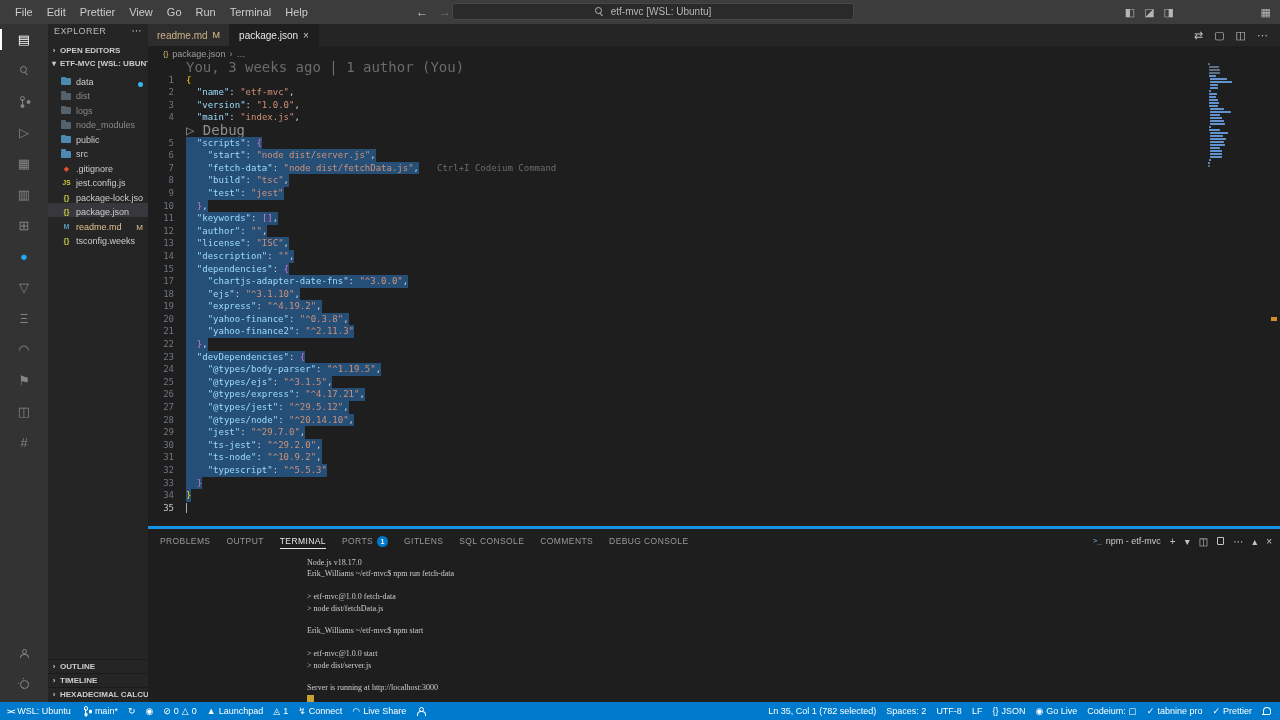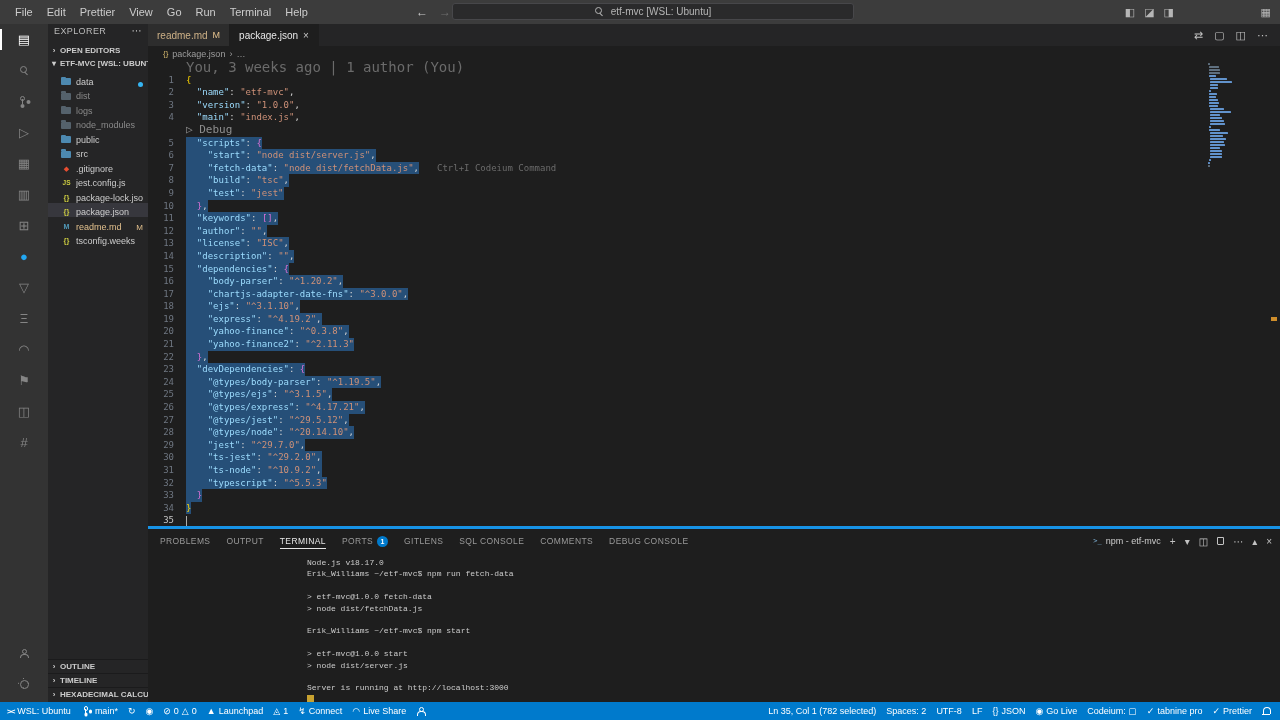--- a/index.html
+++ b/index.html
@@ -60,39 +60,39 @@
   .editorbody{flex:1;position:relative;overflow:hidden}
   .code-area{position:absolute;inset:0;font-family:"DejaVu Sans Mono","Liberation Mono",monospace;font-size:9px;overflow:hidden}
   .code-row{display:flex;height:12.6px;line-height:12.6px;white-space:pre}
   .code-row .ln{flex:none;width:38px;text-align:right;padding-right:12px;color:#6e7681}
   .code-row.cur .ln{color:#c6c6c6}
   .code-text{flex:1;white-space:pre}
   .selbg{display:inline-block;background:#264f78;height:12.6px;vertical-align:top}
   .tk-k{color:#9cdcfe}.tk-s{color:#ce9178}.tk-p{color:#d4d4d4}.tk-b1{color:#ffd700}.tk-b2{color:#da70d6}
   .ghost{color:#6b6b6b;margin-left:18px}
   .blame{color:#6b6b6b;font-size:14px}
-  .lens{color:#8f8f8f;font-size:11px}
+  .lens{color:#8f8f8f;font-size:14px}
   .caret{display:inline-block;width:1px;height:10px;background:#aeafad;vertical-align:middle}
   .minimap{position:absolute;top:2px;right:14px;width:58px}
   .mm-bar{height:2px;margin-bottom:1px;background:#8ba7c2;opacity:.6;border-radius:.5px}
   .mm-bar.sel{background:#6293cc;opacity:1}
   .ruler-mark{position:absolute;right:3px;top:256px;width:6px;height:4px;background:#cf8e2b}
   .sash{height:3px;background:#1793e6;flex:none}
   
   .panel{height:173px;flex:none;background:#1e1e1e;position:relative}
   .panel-tabs{height:24px;display:flex;align-items:center;padding-left:4px}
   .ptab{padding:0 8px;font-size:8.5px;letter-spacing:.4px;color:#9a9a9a;height:100%;display:flex;align-items:center;gap:4px;position:relative;white-space:nowrap}
   .ptab.active{color:#e7e7e7}
   .ptab.active::after{content:"";position:absolute;left:8px;right:8px;bottom:4px;height:1px;background:#e7e7e7}
   .pbadge{min-width:11px;height:11px;border-radius:6px;background:#007acc;color:#fff;font-size:7px;display:flex;align-items:center;justify-content:center;padding:0 2px;font-weight:700}
   .panel-actions{position:absolute;right:8px;top:0;height:24px;display:flex;align-items:center;gap:9px;color:#c3c3c3;font-size:10px}
   .term-label{display:flex;align-items:center;gap:4px;font-size:9px;color:#ccc}
   .tl-ic{font-family:"DejaVu Sans Mono",monospace;font-size:7px;color:#7fb3d8}
   .pa-btn{display:inline-flex;align-items:center;justify-content:center}
-  .term{position:absolute;left:159px;top:28px;right:0;bottom:0;font-family:Liberation Mono, monospace;font-size:8px;color:#ccc;overflow:hidden}
+  .term{position:absolute;left:159px;top:28px;right:0;bottom:0;font-family:Liberation Serif, serif;font-size:8px;color:#ccc;overflow:hidden}
   .t-line{height:11.4px;line-height:11.4px;white-space:pre;position:relative}
   .t-caret{display:inline-block;width:7px;height:9px;background:#c8a230;margin-top:1px}
   
   .statusbar{position:absolute;left:0;right:0;bottom:0;height:18px;background:#007acc;color:#fff;display:flex;align-items:center;font-size:9px;z-index:40}
   .sb-left{display:flex;align-items:center;height:100%}
   .sb-right{margin-left:auto;display:flex;align-items:center;height:100%;padding-right:5px}
   .sb-item{display:flex;align-items:center;gap:3px;padding:0 5px;height:100%;white-space:nowrap}
   .sb-remote{padding:0 7px}
   .sb-glyph{font-size:9px;display:inline-flex;align-items:center}
   .sb-rem{font-size:8px;font-weight:700;letter-spacing:-1px}
@@ -322,21 +322,20 @@
           <div class="code-row"><span class="ln">6</span><span class="code-text"><span class="selbg"><span class="tk-k">    "start"</span><span class="tk-p">: </span><span class="tk-s">"node dist/server.js"</span><span class="tk-p">,</span></span></span></div>
           <div class="code-row"><span class="ln">7</span><span class="code-text"><span class="selbg"><span class="tk-k">    "fetch-data"</span><span class="tk-p">: </span><span class="tk-s">"node dist/fetchData.js"</span><span class="tk-p">,</span></span><span class="ghost">Ctrl+I Codeium Command</span></span></div>
           <div class="code-row"><span class="ln">8</span><span class="code-text"><span class="selbg"><span class="tk-k">    "build"</span><span class="tk-p">: </span><span class="tk-s">"tsc"</span><span class="tk-p">,</span></span></span></div>
           <div class="code-row"><span class="ln">9</span><span class="code-text"><span class="selbg"><span class="tk-k">    "test"</span><span class="tk-p">: </span><span class="tk-s">"jest"</span></span></span></div>
           <div class="code-row"><span class="ln">10</span><span class="code-text"><span class="selbg"><span class="tk-p">  </span><span class="tk-b2">}</span><span class="tk-p">,</span></span></span></div>
           <div class="code-row"><span class="ln">11</span><span class="code-text"><span class="selbg"><span class="tk-k">  "keywords"</span><span class="tk-p">: </span><span class="tk-b2">[]</span><span class="tk-p">,</span></span></span></div>
           <div class="code-row"><span class="ln">12</span><span class="code-text"><span class="selbg"><span class="tk-k">  "author"</span><span class="tk-p">: </span><span class="tk-s">""</span><span class="tk-p">,</span></span></span></div>
           <div class="code-row"><span class="ln">13</span><span class="code-text"><span class="selbg"><span class="tk-k">  "license"</span><span class="tk-p">: </span><span class="tk-s">"ISC"</span><span class="tk-p">,</span></span></span></div>
           <div class="code-row"><span class="ln">14</span><span class="code-text"><span class="selbg"><span class="tk-k">  "description"</span><span class="tk-p">: </span><span class="tk-s">""</span><span class="tk-p">,</span></span></span></div>
           <div class="code-row"><span class="ln">15</span><span class="code-text"><span class="selbg"><span class="tk-k">  "dependencies"</span><span class="tk-p">: </span><span class="tk-b2">{</span></span></span></div>
-          <div class="code-row"><span class="ln">16</span><span class="code-text"><span class="selbg"><span class="tk-k">    "body-parser"</span><span class="tk-p">: </span><span class="tk-s">"^1.20.2"</span><span class="tk-p">,</span></span></span></div>
           <div class="code-row"><span class="ln">17</span><span class="code-text"><span class="selbg"><span class="tk-k">    "chartjs-adapter-date-fns"</span><span class="tk-p">: </span><span class="tk-s">"^3.0.0"</span><span class="tk-p">,</span></span></span></div>
           <div class="code-row"><span class="ln">18</span><span class="code-text"><span class="selbg"><span class="tk-k">    "ejs"</span><span class="tk-p">: </span><span class="tk-s">"^3.1.10"</span><span class="tk-p">,</span></span></span></div>
           <div class="code-row"><span class="ln">19</span><span class="code-text"><span class="selbg"><span class="tk-k">    "express"</span><span class="tk-p">: </span><span class="tk-s">"^4.19.2"</span><span class="tk-p">,</span></span></span></div>
           <div class="code-row"><span class="ln">20</span><span class="code-text"><span class="selbg"><span class="tk-k">    "yahoo-finance"</span><span class="tk-p">: </span><span class="tk-s">"^0.3.8"</span><span class="tk-p">,</span></span></span></div>
           <div class="code-row"><span class="ln">21</span><span class="code-text"><span class="selbg"><span class="tk-k">    "yahoo-finance2"</span><span class="tk-p">: </span><span class="tk-s">"^2.11.3"</span></span></span></div>
           <div class="code-row"><span class="ln">22</span><span class="code-text"><span class="selbg"><span class="tk-p">  </span><span class="tk-b2">}</span><span class="tk-p">,</span></span></span></div>
           <div class="code-row"><span class="ln">23</span><span class="code-text"><span class="selbg"><span class="tk-k">  "devDependencies"</span><span class="tk-p">: </span><span class="tk-b2">{</span></span></span></div>
           <div class="code-row"><span class="ln">24</span><span class="code-text"><span class="selbg"><span class="tk-k">    "@types/body-parser"</span><span class="tk-p">: </span><span class="tk-s">"^1.19.5"</span><span class="tk-p">,</span></span></span></div>
           <div class="code-row"><span class="ln">25</span><span class="code-text"><span class="selbg"><span class="tk-k">    "@types/ejs"</span><span class="tk-p">: </span><span class="tk-s">"^3.1.5"</span><span class="tk-p">,</span></span></span></div>
           <div class="code-row"><span class="ln">26</span><span class="code-text"><span class="selbg"><span class="tk-k">    "@types/express"</span><span class="tk-p">: </span><span class="tk-s">"^4.17.21"</span><span class="tk-p">,</span></span></span></div>

